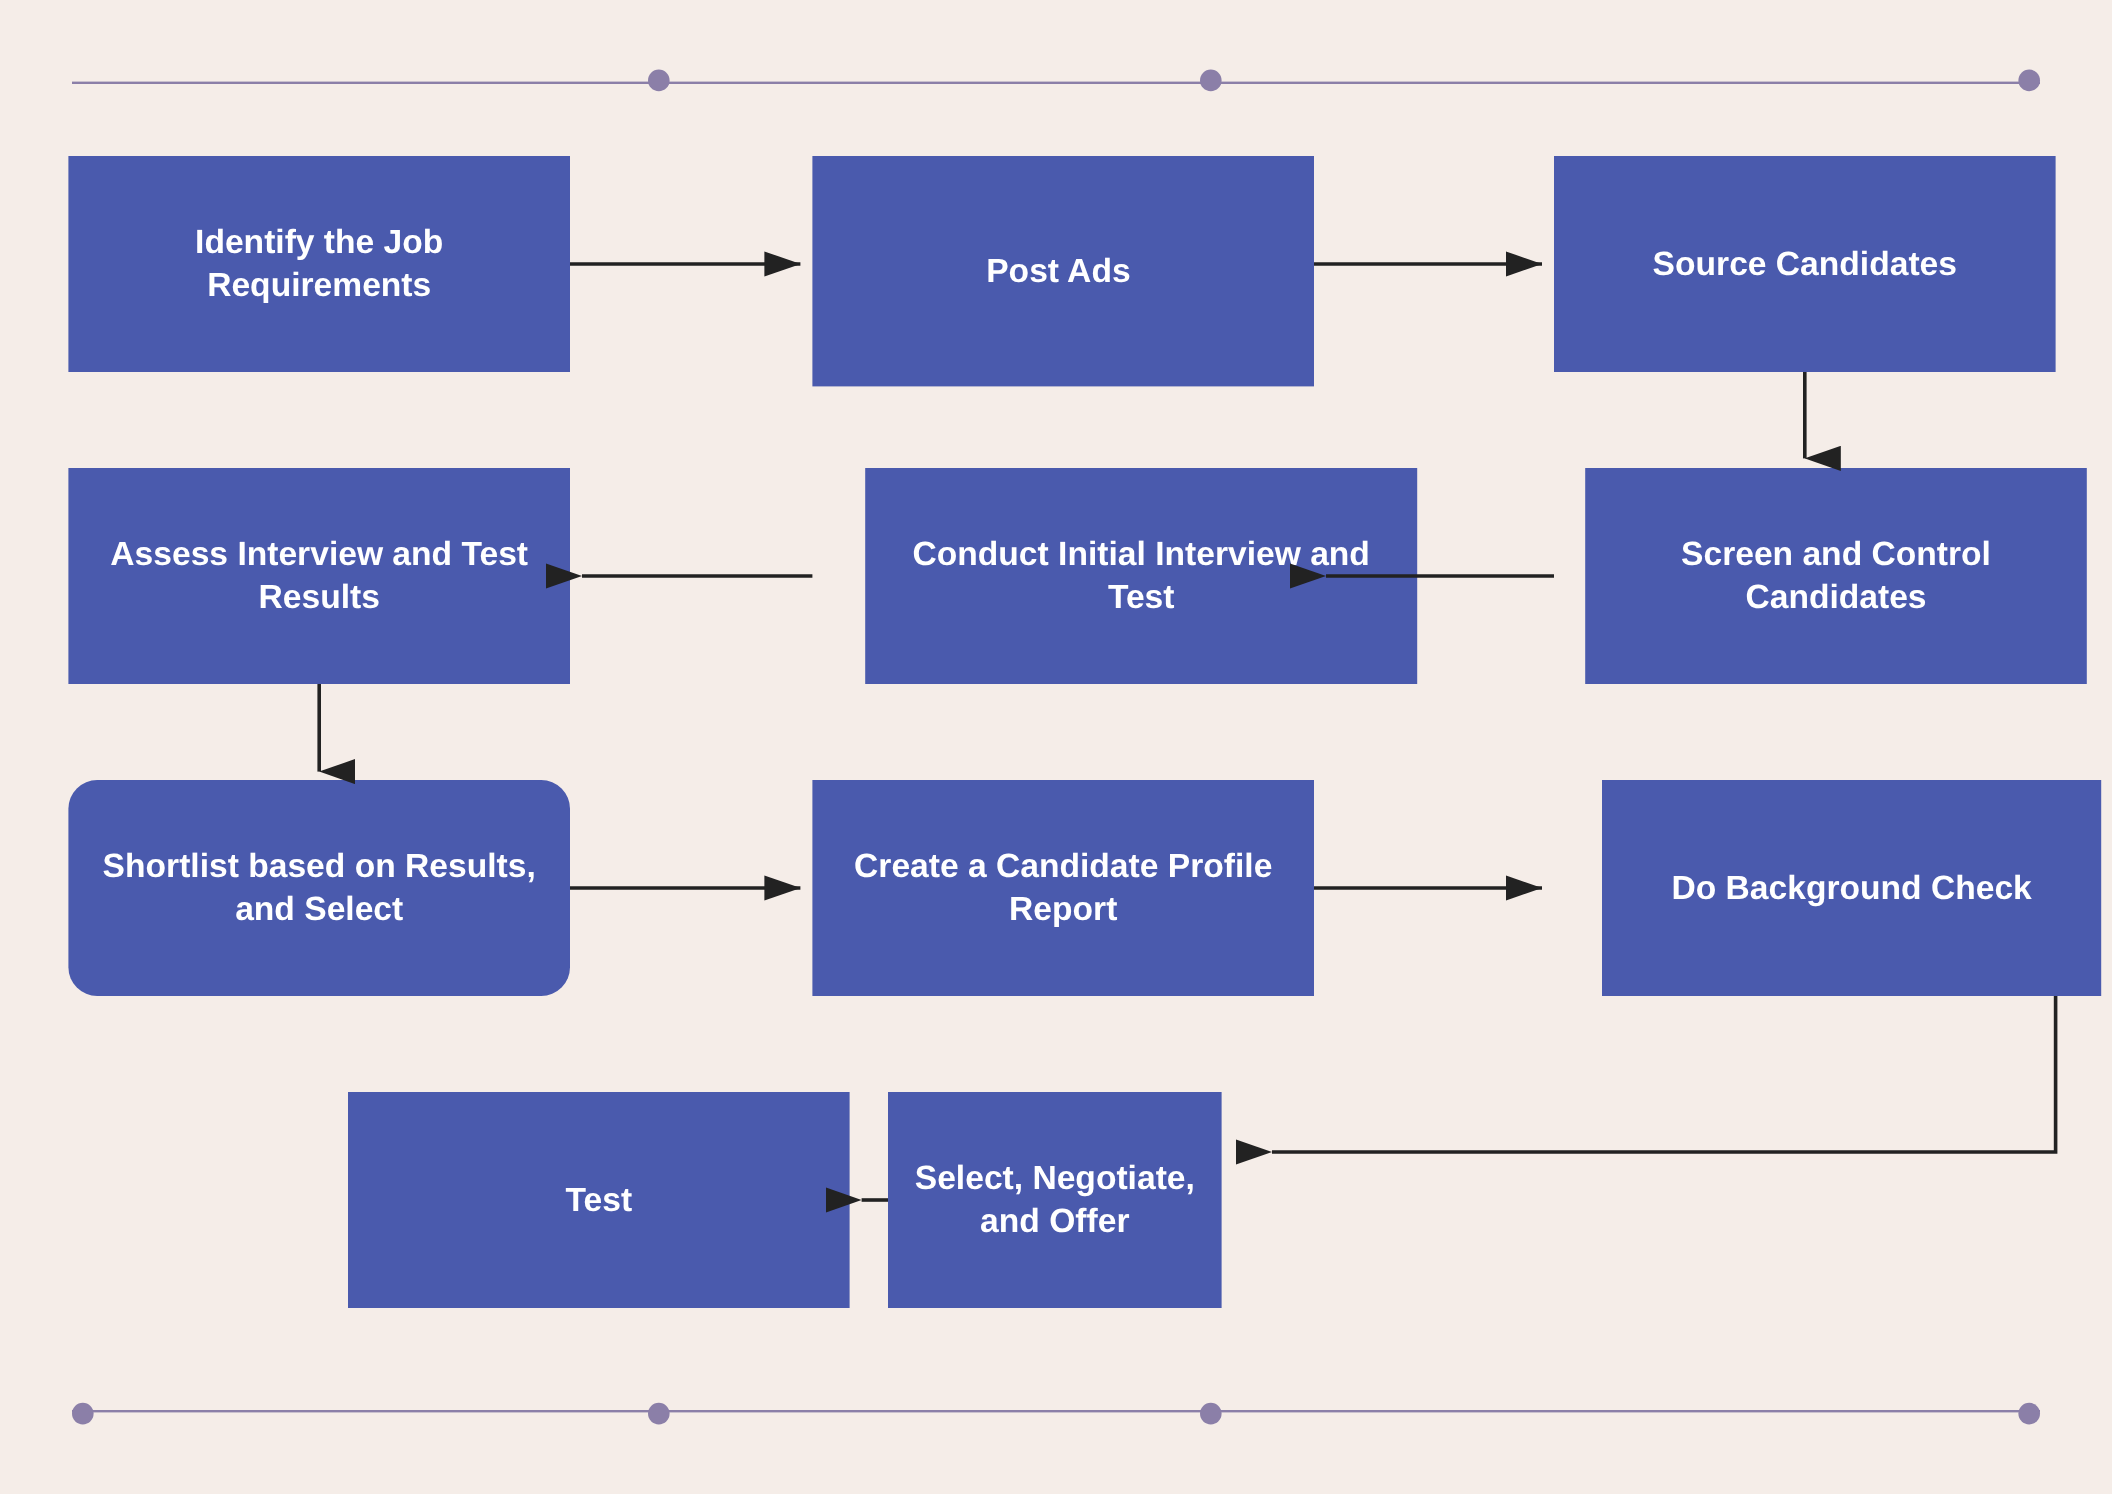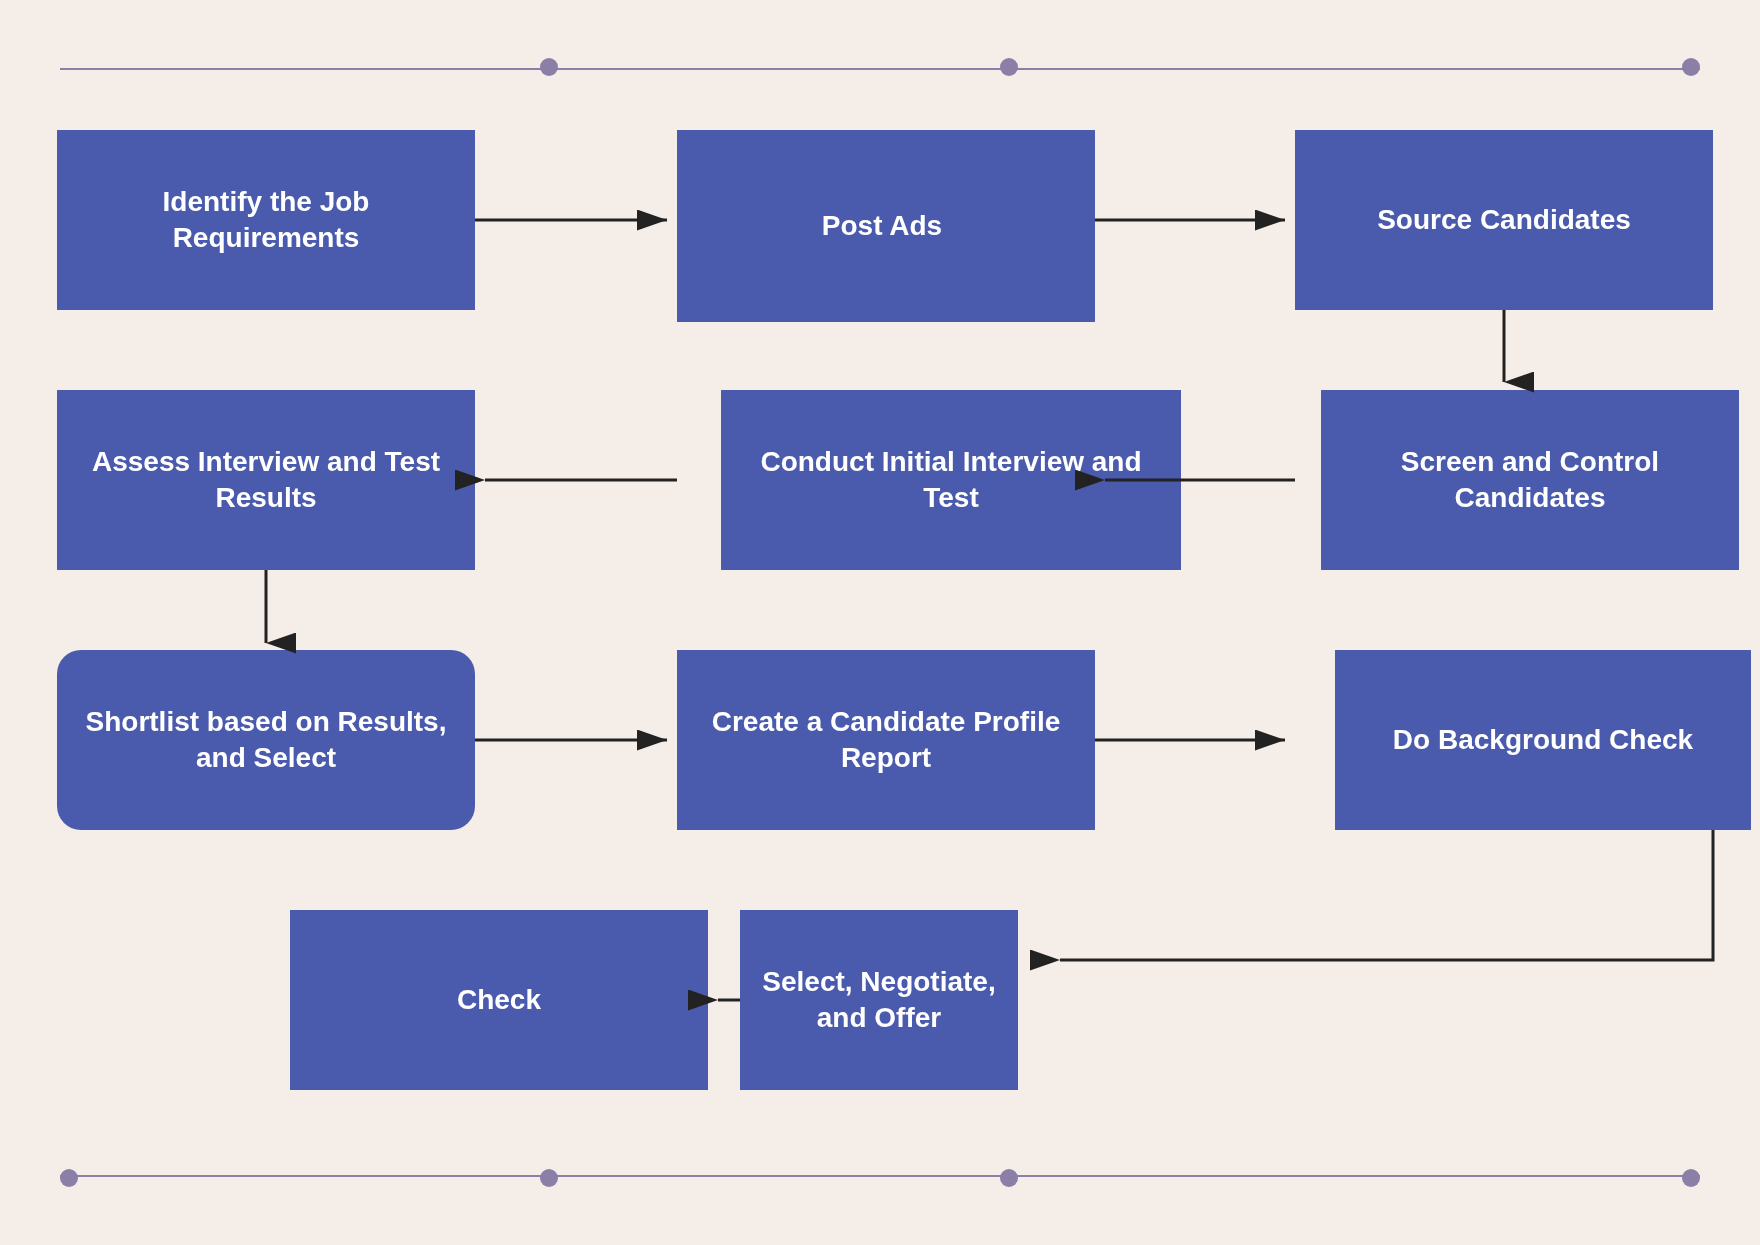--- a/index.html
+++ b/index.html
@@ -266,21 +266,21 @@
 
   <div class="process-box box-create">
     <span>Create a Candidate Profile Report</span>
   </div>
 
   <div class="process-box box-background">
     <span>Do Background Check</span>
   </div>
 
   <div class="process-box box-hire">
-    <span>Check</span>
+    <span>Test</span>
   </div>
 
   <div class="process-box box-select-negotiate">
     <span>Select, Negotiate, and Offer</span>
   </div>
 
   <svg class="arrows-svg" xmlns="http://www.w3.org/2000/svg">
     <defs>
       <marker id="arrowhead-right" markerWidth="10" markerHeight="7" refX="10" refY="3.5" orient="auto">
         <polygon points="0 0, 10 3.5, 0 7" fill="#222222"></polygon>

